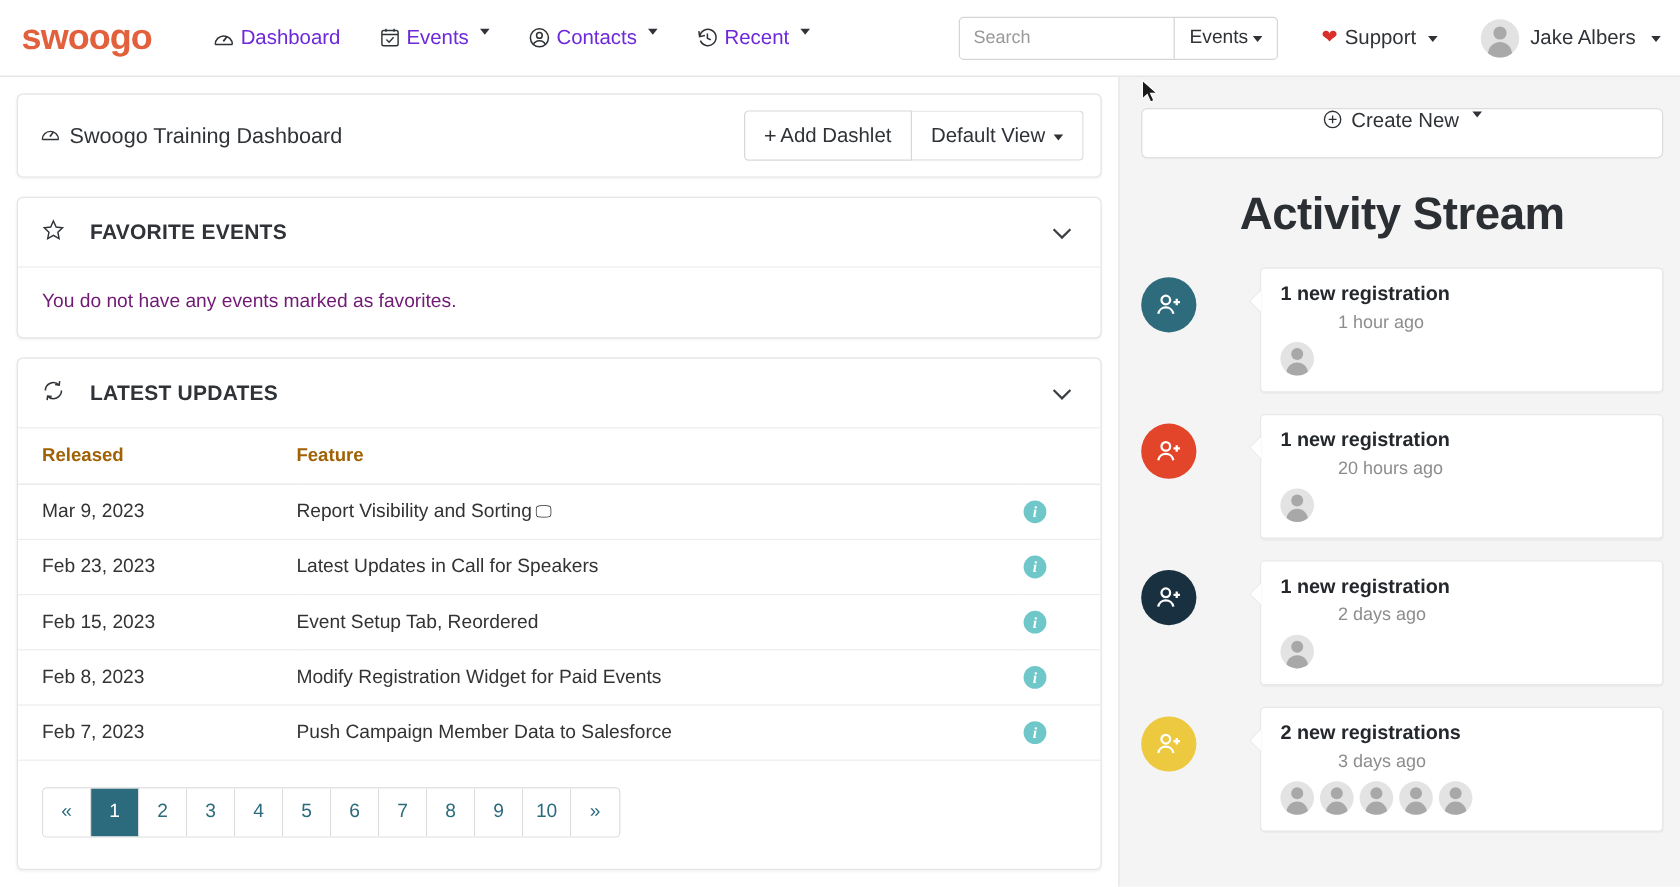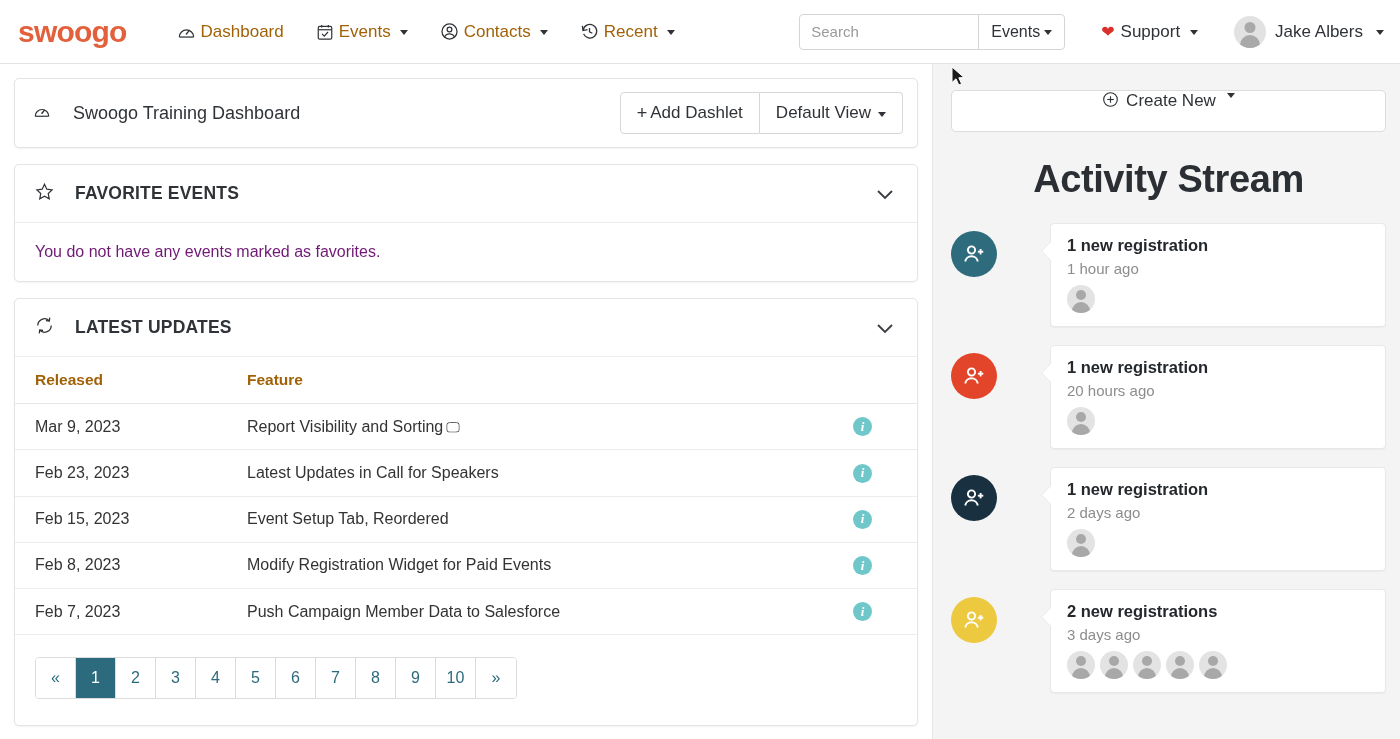--- a/index.html
+++ b/index.html
@@ -25,22 +25,22 @@
     font-size: 30px;
     font-weight: bold;
     color: #e2613c;
     letter-spacing: -0.8px;
     margin-right: 34px;
     line-height: 1;
     user-select: none;
   }
   .navlinks { display: flex; align-items: center; gap: 0px; }
   .navitem {
-    display: flex; align-items: center; gap: 5px;
-    font-size: 17px; color: #a16207;
+    display: flex; gap: 5px;
+    font-size: 17px; color: #6d28d9;
     padding: 8px 16px;
     cursor: pointer;
     white-space: nowrap;
   }
   .navitem svg { display: block; }
   .caret {
     width: 0; height: 0;
     border-left: 4.5px solid transparent;
     border-right: 4.5px solid transparent;
     border-top: 5.5px solid #2f3337;
@@ -125,21 +125,21 @@
     box-shadow: 0 1px 2px rgba(0,0,0,0.05);
     margin-bottom: 16px;
   }
 
   .dash-header {
     display: flex; align-items: center;
     padding: 13px 14px 13px 18px;
     min-height: 62px;
   }
   .dash-title {
-    display: flex; align-items: center; gap: 22px;
+    display: flex; align-items: center; gap: 7px;
     font-size: 18px; color: #2f3337;
   }
   .dash-actions { margin-left: auto; display: flex; }
   .btn {
     border: 1px solid #d7d7d7;
     background: #fff;
     font-family: "Liberation Sans", sans-serif;
     font-size: 17px; color: #2f3337;
     padding: 8px 16px;
     cursor: pointer;
@@ -269,21 +269,21 @@
   .act-card::after {
     content: "";
     position: absolute; left: -10px; top: 17px;
     width: 0; height: 0;
     border-top: 10px solid transparent;
     border-bottom: 10px solid transparent;
     border-right: 10px solid #e8e8e8;
     z-index: 1;
   }
   .act-head { font-size: 16.5px; font-weight: bold; color: #24282c; }
-  .act-time { font-size: 15px; color: #8d8d8d; margin-top: 5px; }
+  .act-time { font-size: 15px; color: #8d8d8d; margin-top: 5px; margin-left: 48px; }
   .act-avatars { display: flex; gap: 5px; margin-top: 8px; }
   .mini-av {
     width: 28px; height: 28px; border-radius: 50%;
     background: #e3e3e3; position: relative; overflow: hidden;
     flex: 0 0 auto;
   }
   .mini-av::before {
     content: ""; position: absolute;
     width: 10px; height: 10px; border-radius: 50%;
     background: #a8a8a8; left: 50%; top: 5px; transform: translateX(-50%);

